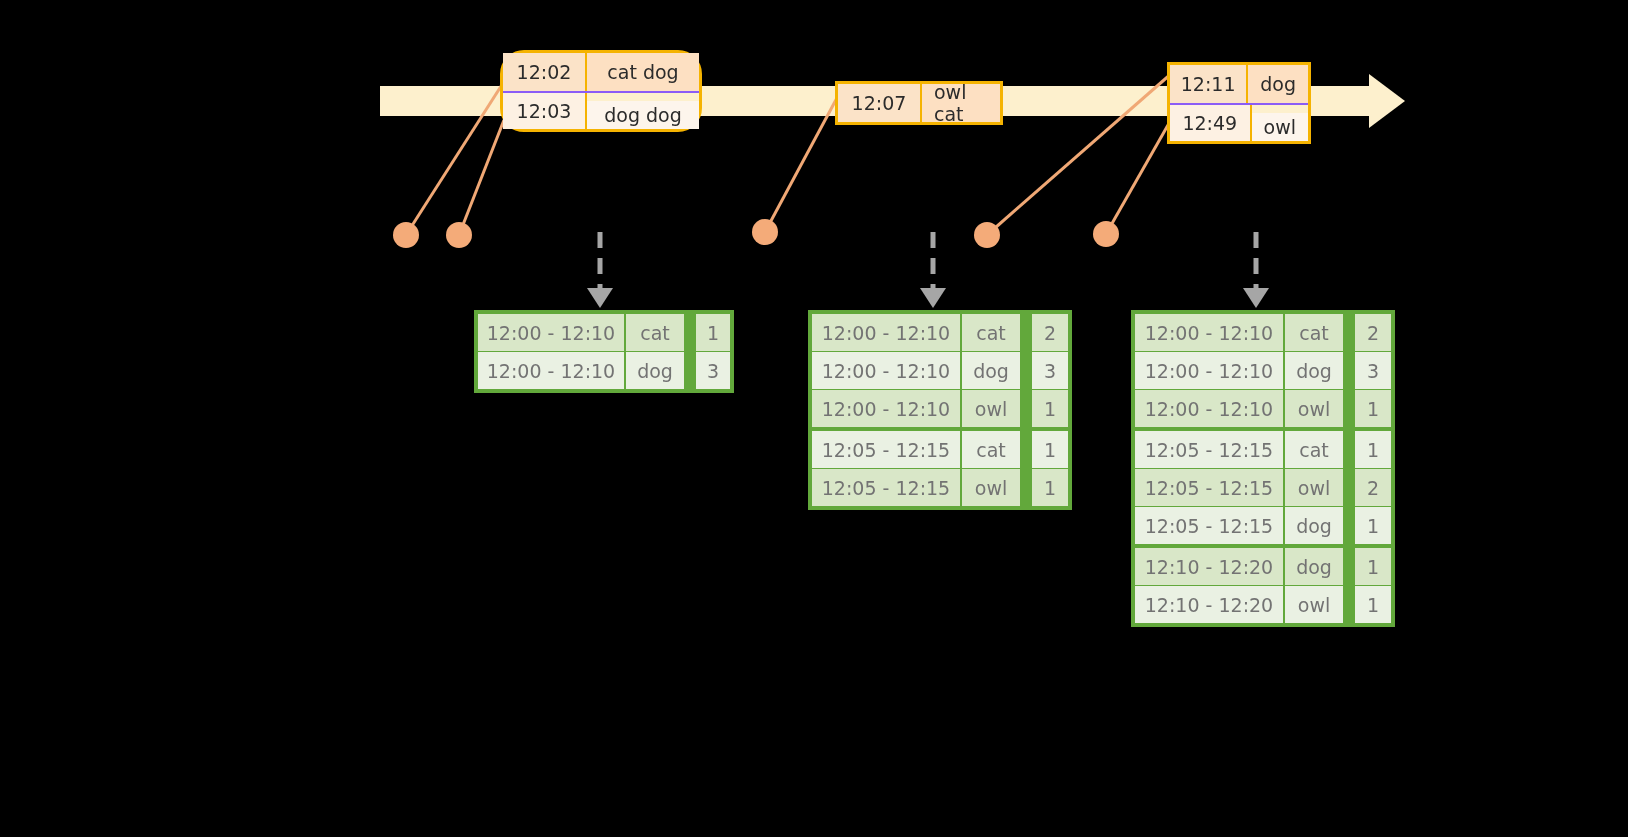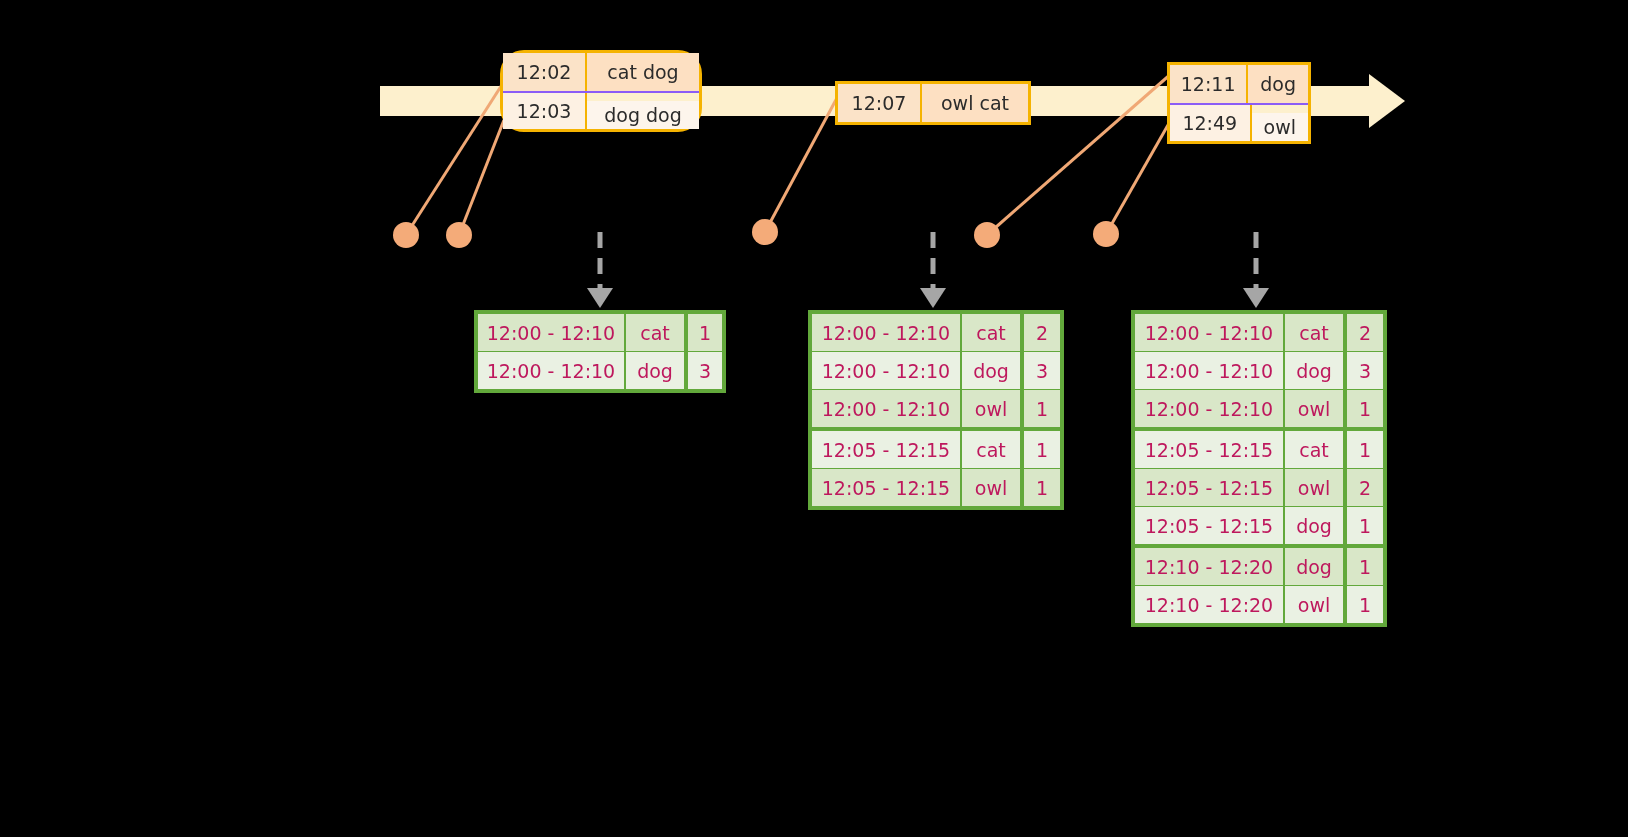--- a/index.html
+++ b/index.html
@@ -73,21 +73,21 @@
     display: flex;
     align-items: center;
     justify-content: center;
     font-size: 19px;
     color: #2b2b2b;
     box-sizing: border-box;
     padding: 0 12px;
   }
 
   #event-box-1 { left: 500px; top: 50px;  width: 202px; border-radius: 24px; }
-  #event-box-2 { left: 835px; top: 81px;  width: 196px; }
+  #event-box-2 { left: 835px; top: 81px;  width: 168px; }
   #event-box-3 { left: 1167px; top: 62px; width: 144px; }
 
   
   #connectors {
     position: absolute;
     left: 0;
     top: 0;
     width: 1628px;
     height: 837px;
     pointer-events: none;
@@ -109,25 +109,25 @@
   .res-row.grp-sep { margin-top: 4px; }
 
   .res-row.shade-a .rc { background: #d9e7c8; }
   .res-row.shade-b .rc { background: #eaf1e3; }
 
   .rc {
     display: flex;
     align-items: center;
     justify-content: center;
     font-size: 19px;
-    color: #be185d;
+    color: #737373;
     box-sizing: border-box;
   }
   .rc-window { width: 146px; margin-right: 2px; }
-  .rc-word   { width: 58px;  margin-right: 4px; }
+  .rc-word   { width: 58px;  margin-right: 12px; }
   .rc-count  { width: 34px; }
 
   .table-2 .rc-window, .table-3 .rc-window { width: 148px; }
   .table-2 .rc-word,   .table-3 .rc-word   { width: 58px; }
   .table-2 .rc-count,  .table-3 .rc-count  { width: 36px; }
 
   #result-table-1 { left: 474px;  top: 310px; }
   #result-table-2 { left: 808px;  top: 310px; }
   #result-table-3 { left: 1131px; top: 310px; }
 </style>

